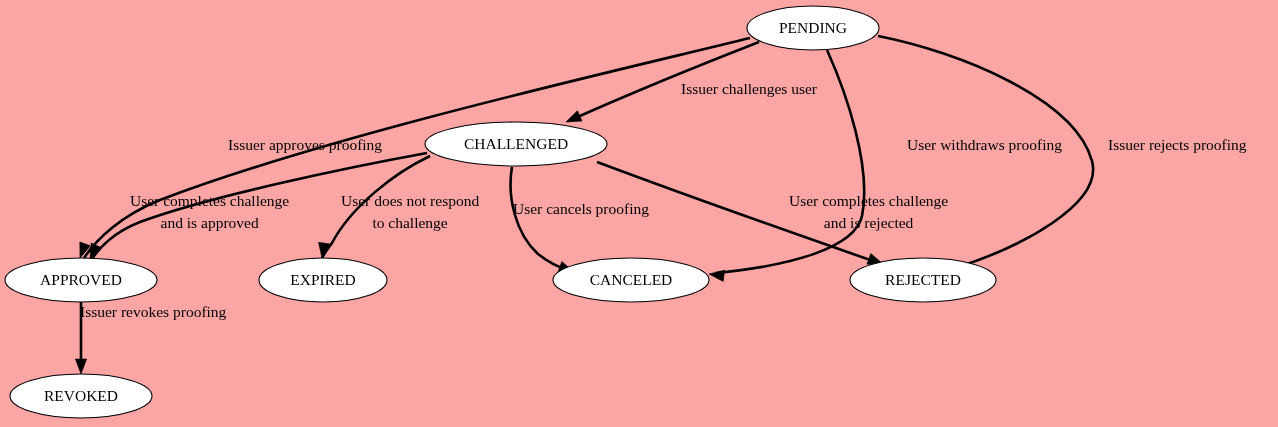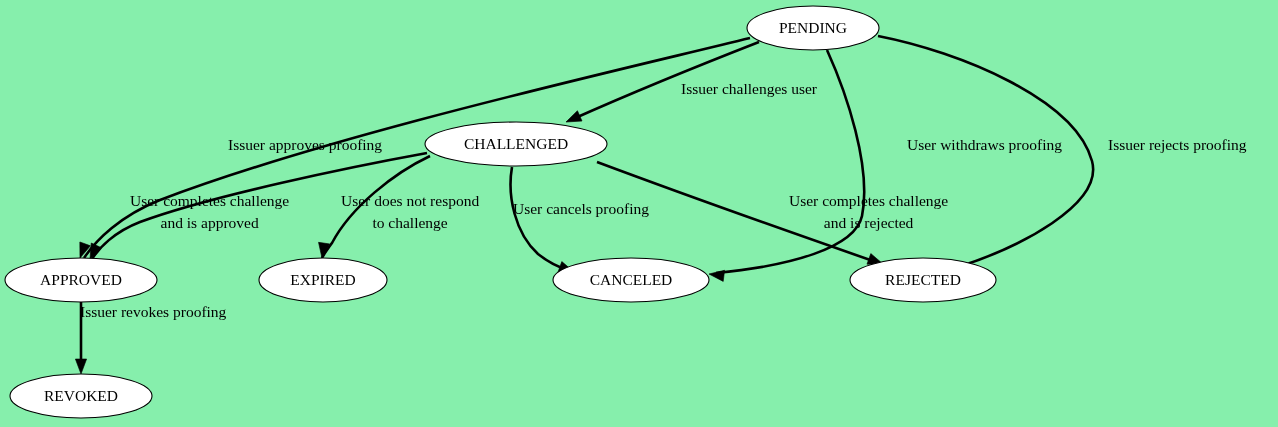--- a/index.html
+++ b/index.html
@@ -11,21 +11,21 @@
   body {
     width: 1278px;
     height: 427px;
     overflow: hidden;
     font-family: "Liberation Serif", "DejaVu Serif", serif;
   }
   #diagram-root {
     position: relative;
     width: 1278px;
     height: 427px;
-    background: #86efac;
+    background: #fca5a5;
   }
   svg#state-graph {
     display: block;
     width: 1278px;
     height: 427px;
   }
   .node-ellipse {
     fill: #ffffff;
     stroke: #000000;
     stroke-width: 1.1;

